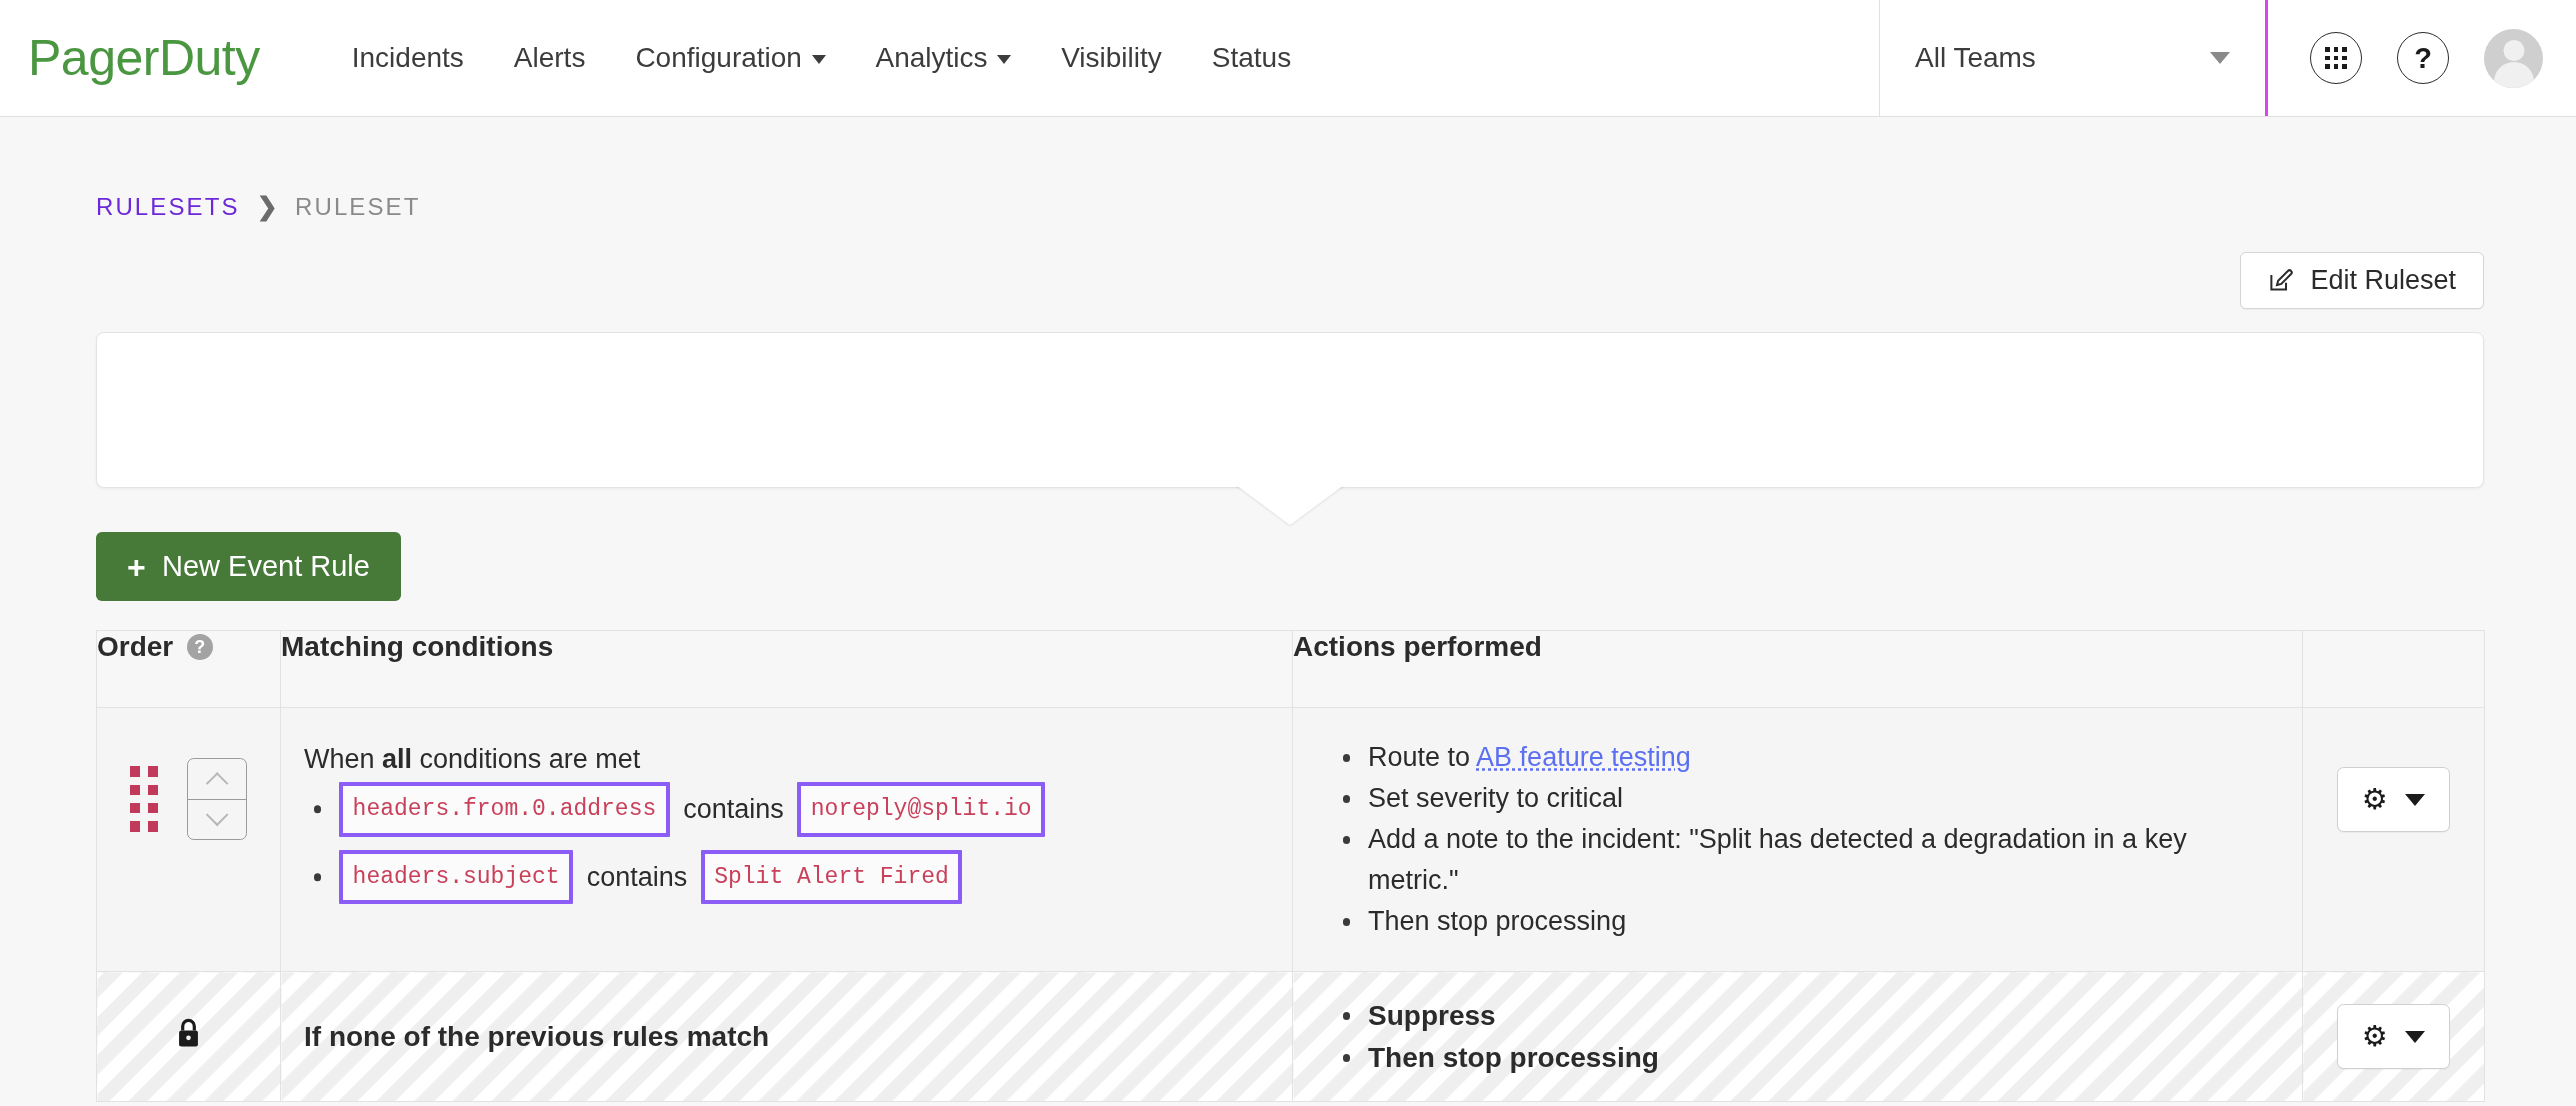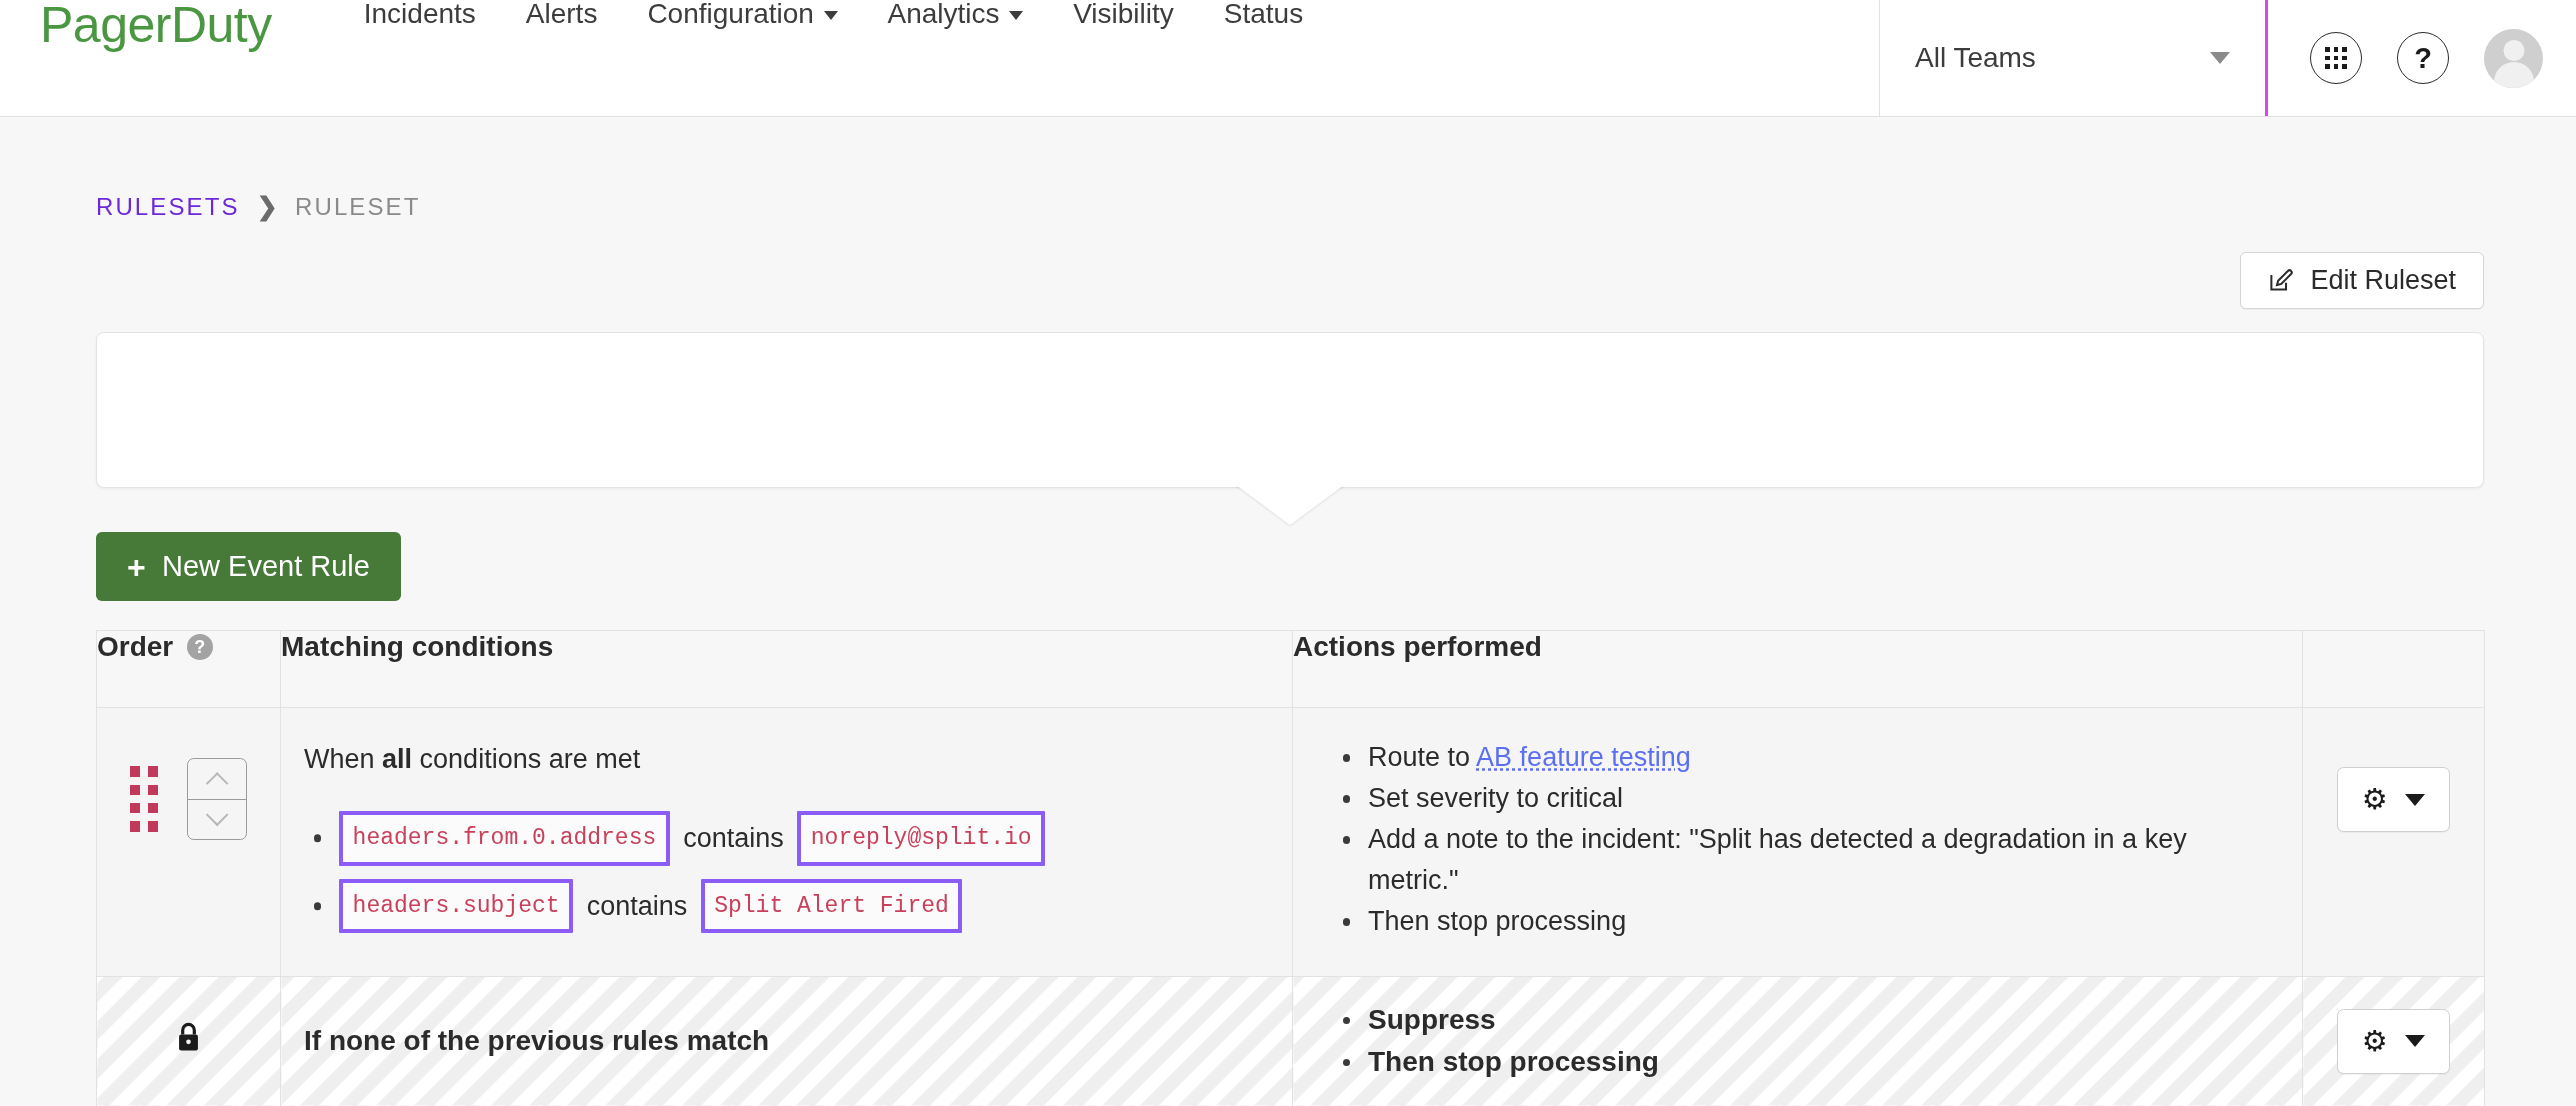--- a/index.html
+++ b/index.html
@@ -23,23 +23,23 @@
     height: 117px;
     background: #ffffff;
     border-bottom: 1px solid #e0e0e0;
     display: flex;
     align-items: stretch;
     position: relative;
   }
 
   .nav-left {
     display: flex;
-    align-items: flex-start;
+    align-items: center;
     flex: 1 1 auto;
-    padding-left: 40px;
+    padding-left: 28px;
   }
 
   .brand {
     color: #4a9641;
     font-size: 50px;
     font-weight: 400;
     letter-spacing: -0.5px;
     line-height: 1;
     margin-right: 67px;
     user-select: none;
@@ -327,21 +327,21 @@
   }
   .stepper div + div { border-top: 1px solid #9a9a9a; }
   .chev {
     width: 16.3px; height: 16.3px;
     border-right: 2.9px solid #b6b6b6;
     border-bottom: 2.9px solid #b6b6b6;
   }
   .chev.up   { transform: rotate(-135deg) translate(-2.9px,-2.9px); }
   .chev.down { transform: rotate(45deg) translate(-2.9px,-2.9px); }
 
-  .when-line { font-size: 27px; color: #2b2b2b; margin-bottom: 36px; }
+  .when-line { font-size: 27px; color: #2b2b2b; margin-bottom: 7px; }
   .when-line b { font-weight: bold; }
 
   ul.cond-list, ul.act-list { list-style: none; margin: 0; padding: 0; }
   ul.cond-list > li, ul.act-list > li {
     position: relative;
     padding-left: 35px;
     font-size: 27px;
     color: #2b2b2b;
     line-height: 1.52;
   }

